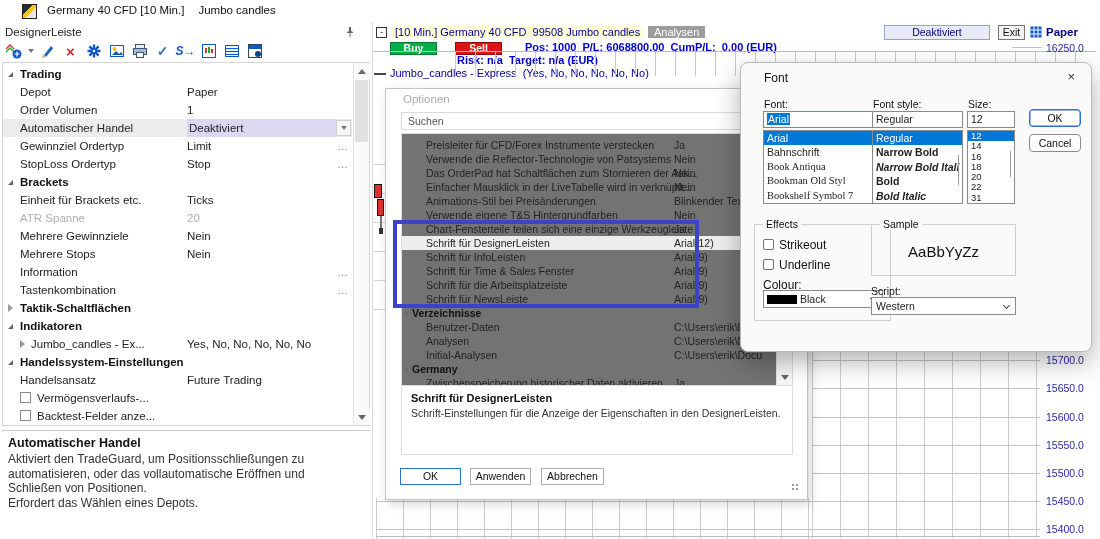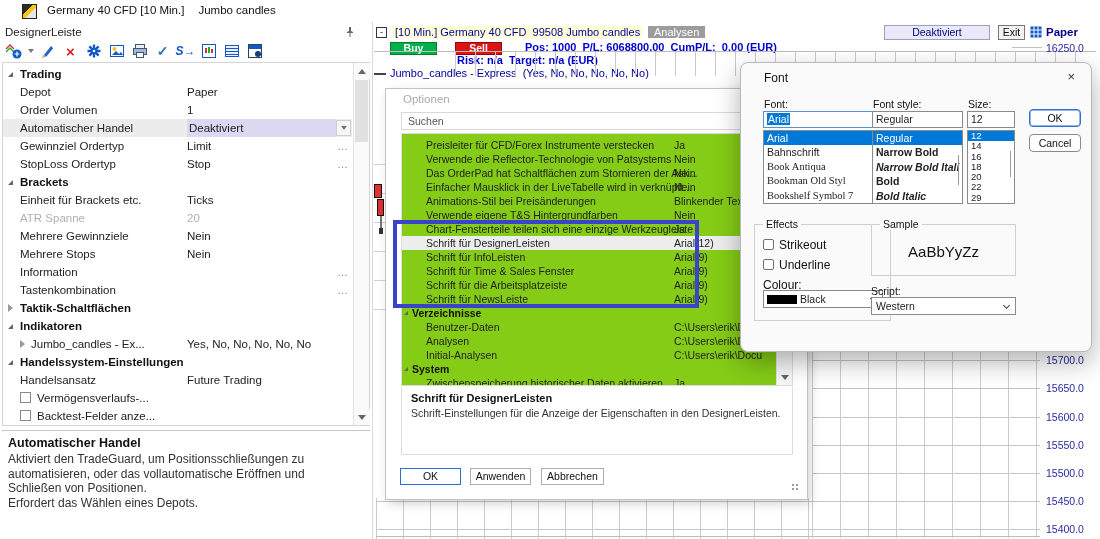--- a/index.html
+++ b/index.html
@@ -94,21 +94,21 @@
   .candle-w { position:absolute; left:380px; top:216px; width:2px; height:16px; background:#777; }
   .candle-n { position:absolute; left:379px; top:228px; width:4px; height:6px; background:#333; }
 
   
   .odlg { position:absolute; left:385px; top:88px; width:423px; height:412px; background:#fff; border:1px solid #c3c3c3;
           box-shadow:3px 4px 10px rgba(0,0,0,.16); z-index:5; }
   .odlg-title { position:absolute; left:17px; top:4px; color:#ababab; font-size:11.5px; }
   .osearch { position:absolute; left:15px; top:23px; width:376px; height:18px; border:1px solid #d9d9d9; font-size:10.5px;
              padding:0 6px; font-family:"Liberation Sans",sans-serif; color:#222; outline:none; }
   .osearch::placeholder { color:#555; opacity:1; }
-  .olist { position:absolute; left:15px; top:44px; width:392px; height:253px; border:1px solid #dcdcdc; background:#84cc16;
+  .olist { position:absolute; left:15px; top:44px; width:392px; height:253px; border:1px solid #dcdcdc; background:#737373;
            overflow:hidden; padding-top:4px; }
   .orow { position:relative; height:14px; line-height:14px; font-size:10.5px; white-space:nowrap; }
   .orow .ol { position:absolute; left:24px; }
   .orow .ov { position:absolute; left:272px; white-space:pre; }
   .orow.g .ol { left:10px; font-weight:bold; color:#111; }
   .orow.g::before { content:""; position:absolute; left:2px; top:5px; width:0; height:0;
                     border-bottom:4px solid #666; border-left:4px solid transparent; }
   .orow.s { background:#ededed; }
   .obluebox { position:absolute; left:7px; top:131px; width:306px; height:88px; border:4px solid #3b43c8; z-index:3; }
   .oscroll { position:absolute; right:0; top:0; width:16px; height:100%; background:#f7f7f7; border-left:1px solid #e2e2e2; }
@@ -468,21 +468,21 @@
         </div>
       <div class="orow">
           <span class="ol">Analysen</span>
           <span class="ov">C:\Users\erik\Docu</span>
         </div>
       <div class="orow">
           <span class="ol">Initial-Analysen</span>
           <span class="ov">C:\Users\erik\Docu</span>
         </div>
       <div class="orow g">
-          <span class="ol">System</span>
+          <span class="ol">Germany</span>
         </div>
       <div class="orow">
           <span class="ol">Zwischenspeicherung historischer Daten aktivieren</span>
           <span class="ov">Ja</span>
         </div>
 
       <div class="oscroll">
         <span class="sarr" style="top:0;background:#f7f7f7">
             <span class="tri-up"></span>
           </span>
@@ -530,21 +530,21 @@
 
     <span class="flabel" style="left:227px;top:35px">Size:</span>
     <div class="finput" style="left:226px;top:48px;width:48px"><span>12</span></div>
     <div class="flist" style="left:226px;top:67px;width:48px;height:74px">
       <div class="fitem sz sel">12</div>
       <div class="fitem sz">14</div>
       <div class="fitem sz">16</div>
       <div class="fitem sz">18</div>
       <div class="fitem sz">20</div>
       <div class="fitem sz">22</div>
-      <div class="fitem sz">29</div>
+      <div class="fitem sz">31</div>
       <span class="fscroll" style="right:3px;top:20px;height:26px"></span>
     </div>
 
     <span class="fbtn ok">OK</span>
     <span class="fbtn cancel">Cancel</span>
 
     <div class="fgroup" style="left:13px;top:161px;width:137px;height:97px">
       <span class="fgroup-legend">Effects</span>
       <span class="fcheck" style="left:8px;top:14px"></span>
       <span class="fcheck-label" style="left:24px;top:13px">Strikeout</span>

